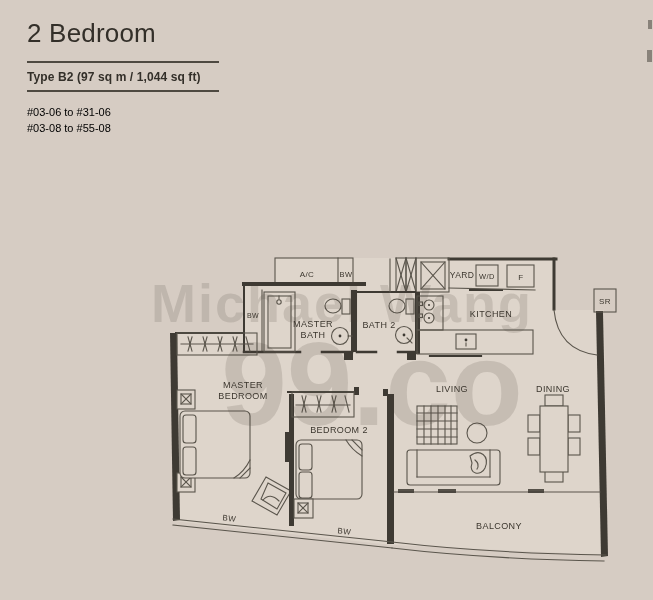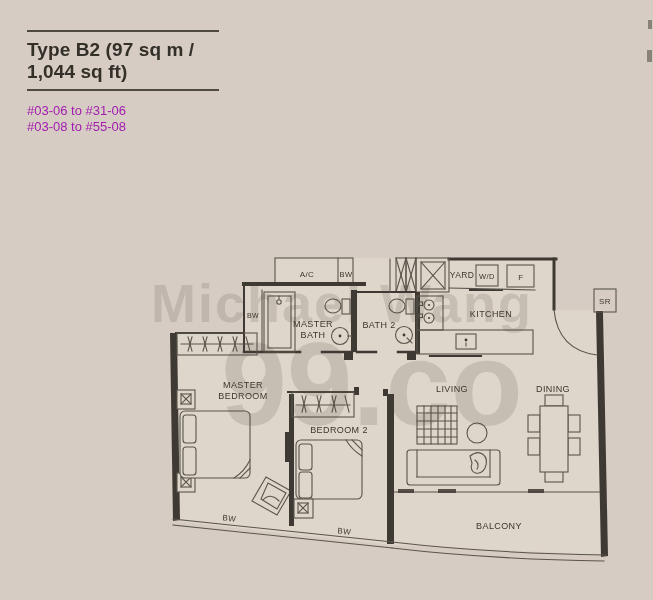--- a/index.html
+++ b/index.html
@@ -7,36 +7,37 @@
     width:653px;height:600px;overflow:hidden;position:relative;
     background:#d6ccc3;
     font-family:"Liberation Sans","DejaVu Sans",sans-serif;
     color:#332f29;
   }
   .header{position:absolute;left:27px;top:18px;width:200px;}
   .title{font-size:26px;font-weight:400;letter-spacing:.2px;color:#332f29;}
   .rule{height:2px;background:#4e4941;border:none;margin:0;}
   .rule1{margin-top:12px;width:192px;}
   .rule2{margin-top:6px;width:192px;}
-  .subtitle{font-size:19px;font-weight:700;margin-top:7px;color:#332f29;letter-spacing:.1px;}
-  .units{margin-top:12px;font-size:13px;line-height:16px;color:#a21caf;}
+  .subtitle{font-size:12px;font-weight:700;margin-top:7px;color:#332f29;letter-spacing:.1px;}
+  .units{margin-top:12px;font-size:11px;line-height:16px;color:#000000;}
   svg{position:absolute;left:0;top:0;}
   .wall{stroke:#3e3a33;fill:none;stroke-linecap:square;}
   .wfill{fill:#3e3a33;stroke:none;}
   .furn{stroke:#5a554c;fill:none;stroke-width:1.1;stroke-linecap:square;}
   .furn2{stroke:#5a554c;fill:#ded5cb;stroke-width:1.1;}
   #label-layer text{fill:#3b362e;letter-spacing:.4px;font-family:"Liberation Sans","DejaVu Sans",sans-serif;}
   .wm{fill:#453c33;opacity:.15;font-weight:700;text-anchor:middle;}
   .wm1{font-size:54px;letter-spacing:2px;}
   .wm2{font-size:118px;}
 </style>
 </head>
 <body>
 
 <div class="header">
+  <div class="title">2 Bedroom</div>
   <hr class="rule rule1">
   <div class="subtitle">Type B2 (97 sq m / 1,044 sq ft)</div>
   <hr class="rule rule2">
   <div class="units">
     <div>#03-06 to #31-06</div>
     <div>#03-08 to #55-08</div>
   </div>
 </div>
 
 <svg width="653" height="600" viewBox="0 0 653 600">

